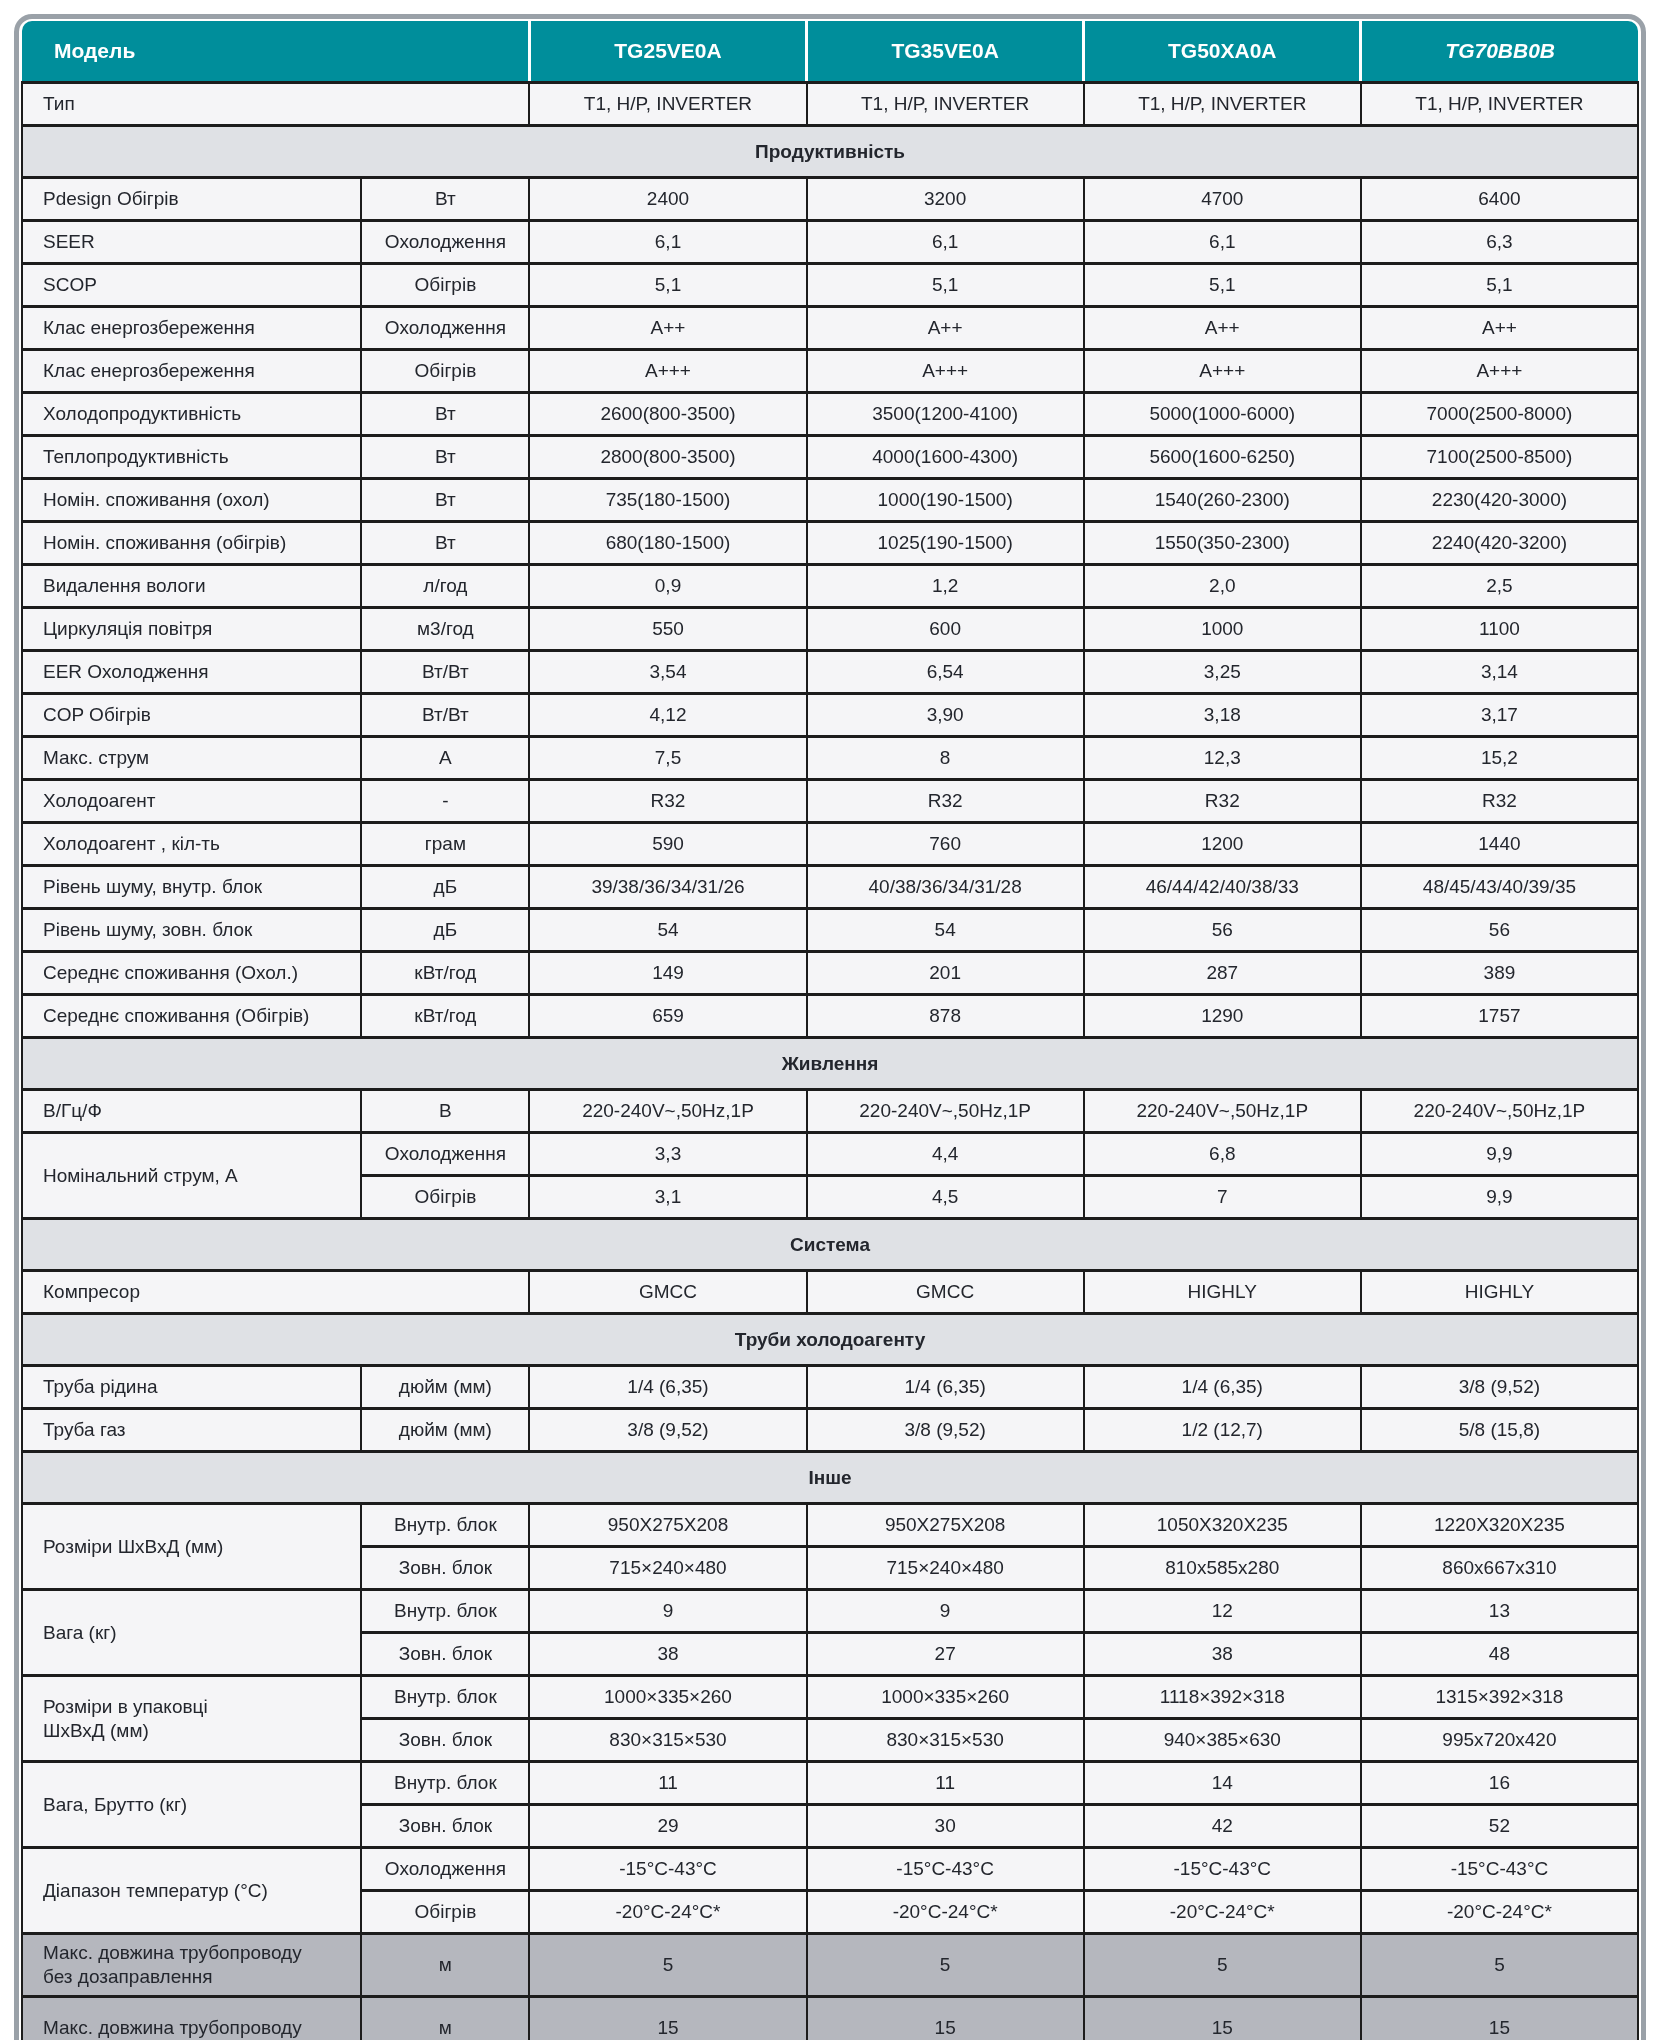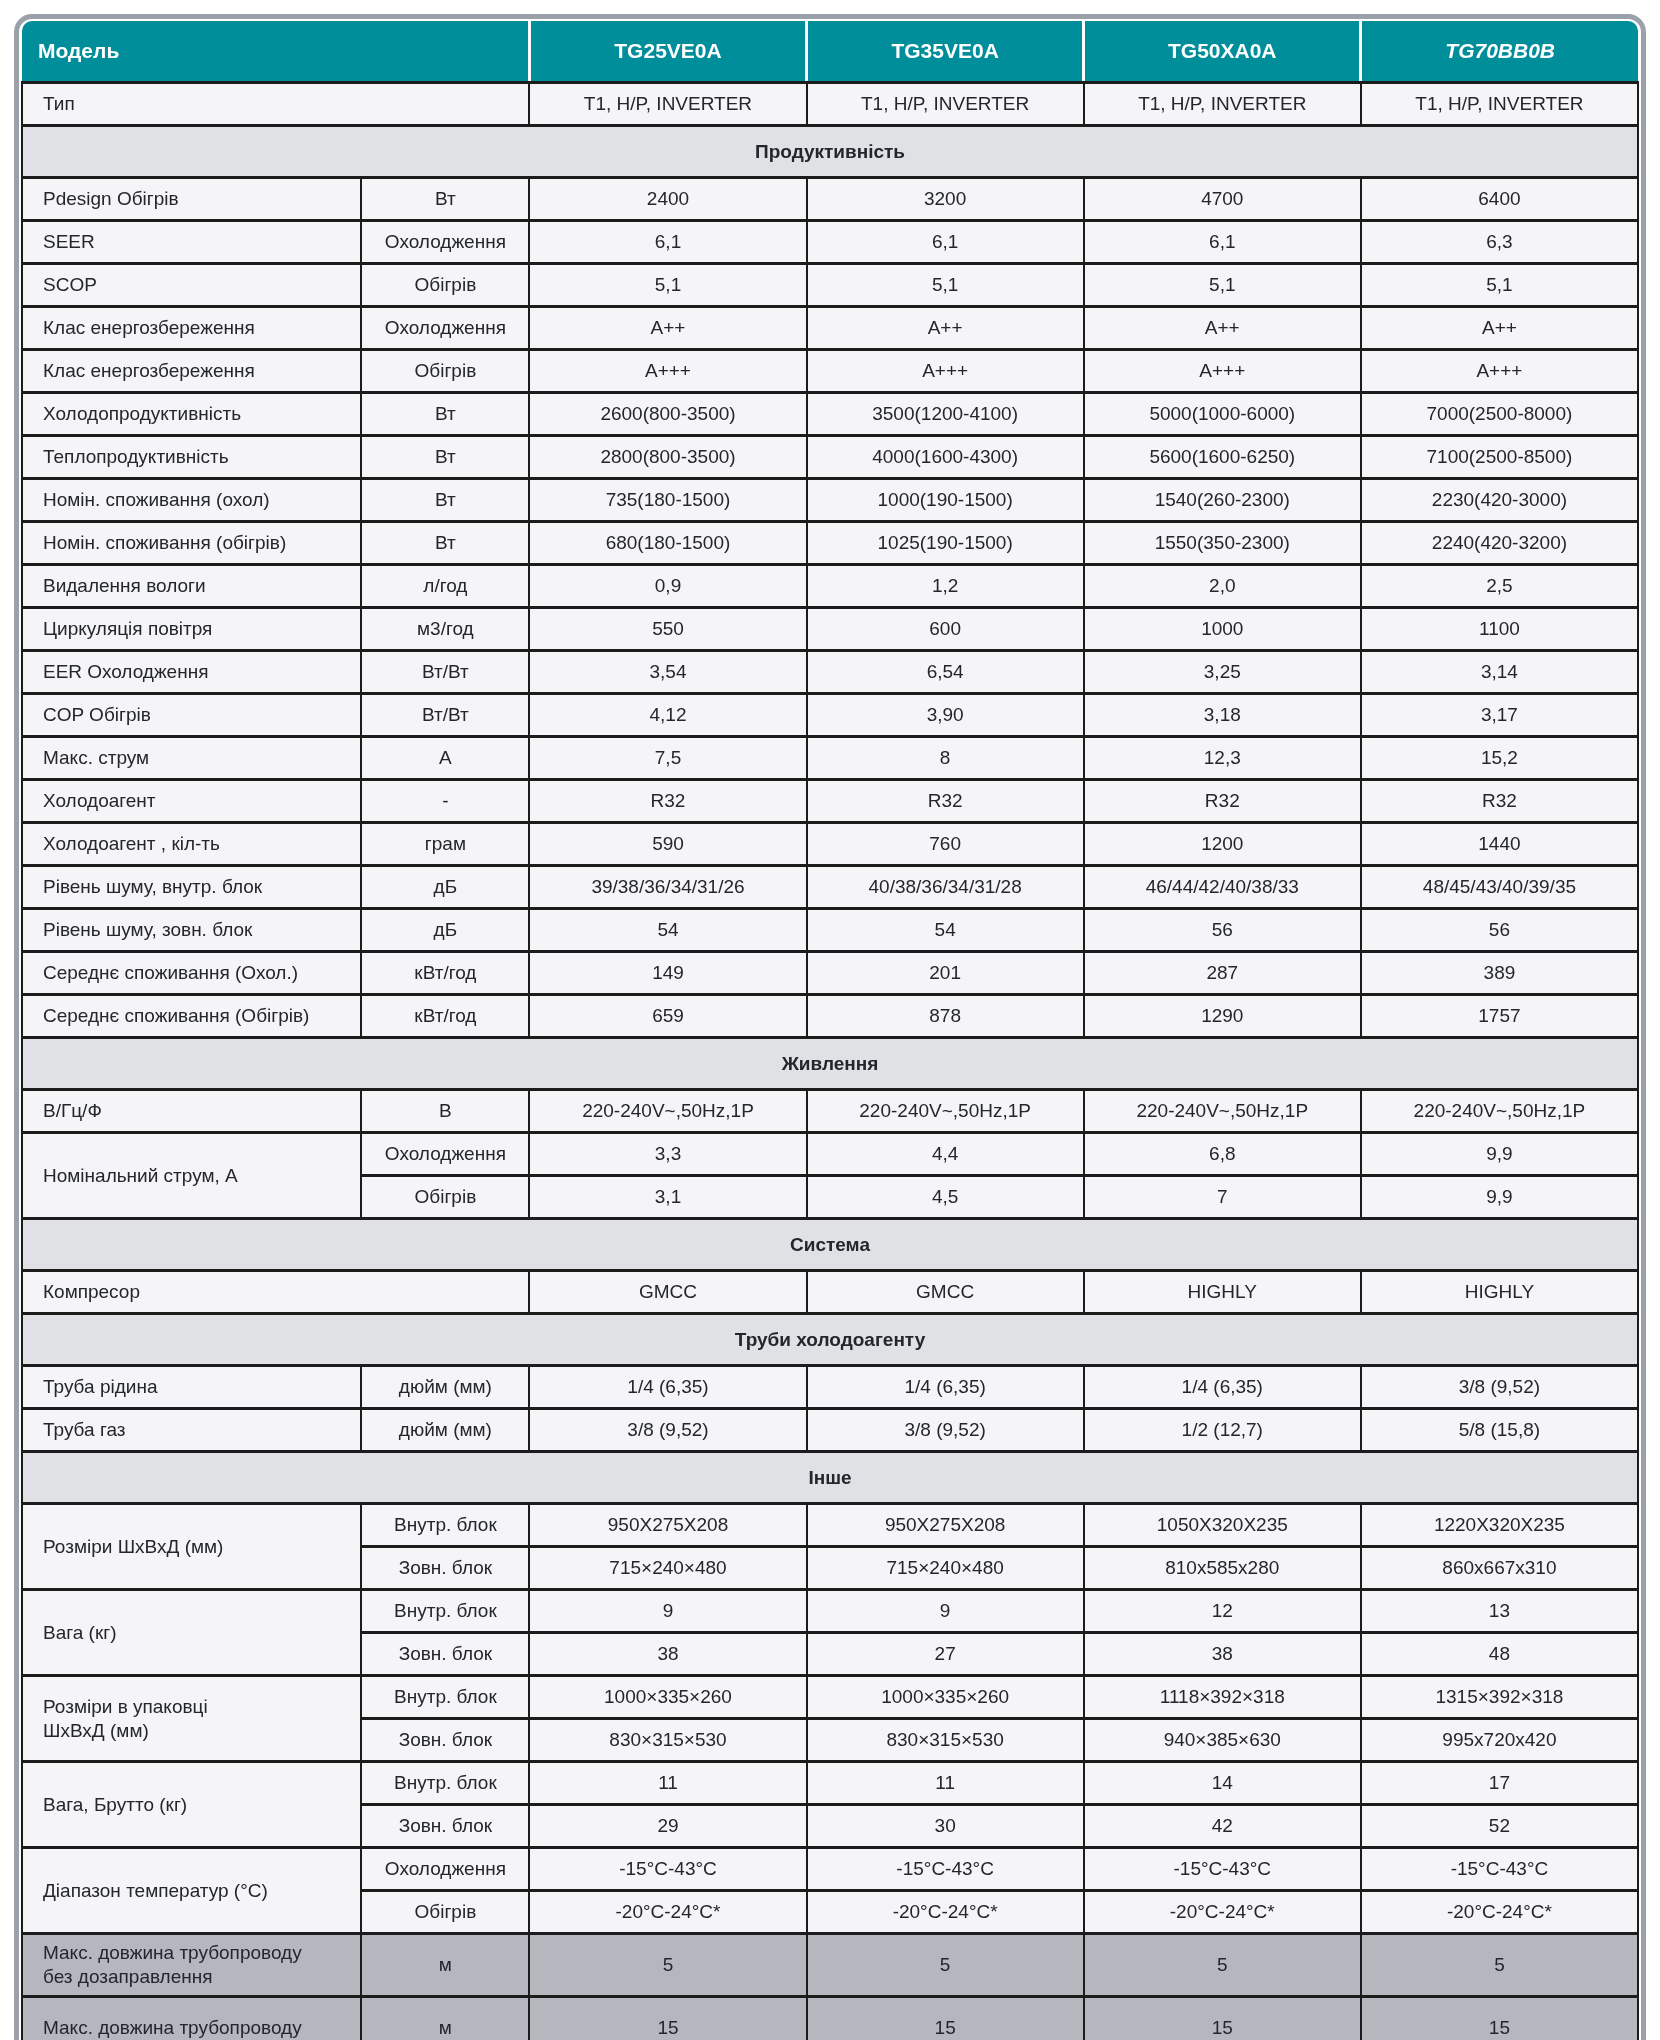--- a/index.html
+++ b/index.html
@@ -45,21 +45,21 @@
     background:var(--teal);
     color:#fff;
     font-weight:bold;
     font-size:21px;
     height:56px;
     border-top:0;
     border-left:3px solid #fff;
     border-right:0;
     border-bottom:3px solid var(--border);
   }
-  thead th:first-child{border-left:0;text-align:left;padding-left:16px;border-top-left-radius:10px;}
+  thead th:first-child{border-left:0;text-align:left;padding-left:32px;border-top-left-radius:10px;}
   thead th:last-child{border-top-right-radius:10px;font-style:italic;}
   td.lbl{text-align:left;padding-left:20px;white-space:pre-line;}
   tr.band td{
     background:var(--band);
     font-weight:bold;
     height:45px;
   }
   tr.gray td{background:var(--grayrow);height:56px;}
 </style>
 </head>
@@ -358,21 +358,21 @@
           <td>830×315×530</td>
           <td>940×385×630</td>
           <td>995x720x420</td>
         </tr>
         <tr>
           <td class="lbl" rowspan="2">Вага, Брутто (кг)</td>
           <td>Внутр. блок</td>
           <td>11</td>
           <td>11</td>
           <td>14</td>
-          <td>17</td>
+          <td>16</td>
         </tr>
         <tr>
           <td>Зовн. блок</td>
           <td>29</td>
           <td>30</td>
           <td>42</td>
           <td>52</td>
         </tr>
         <tr>
           <td class="lbl" rowspan="2">Діапазон температур (°C)</td>

